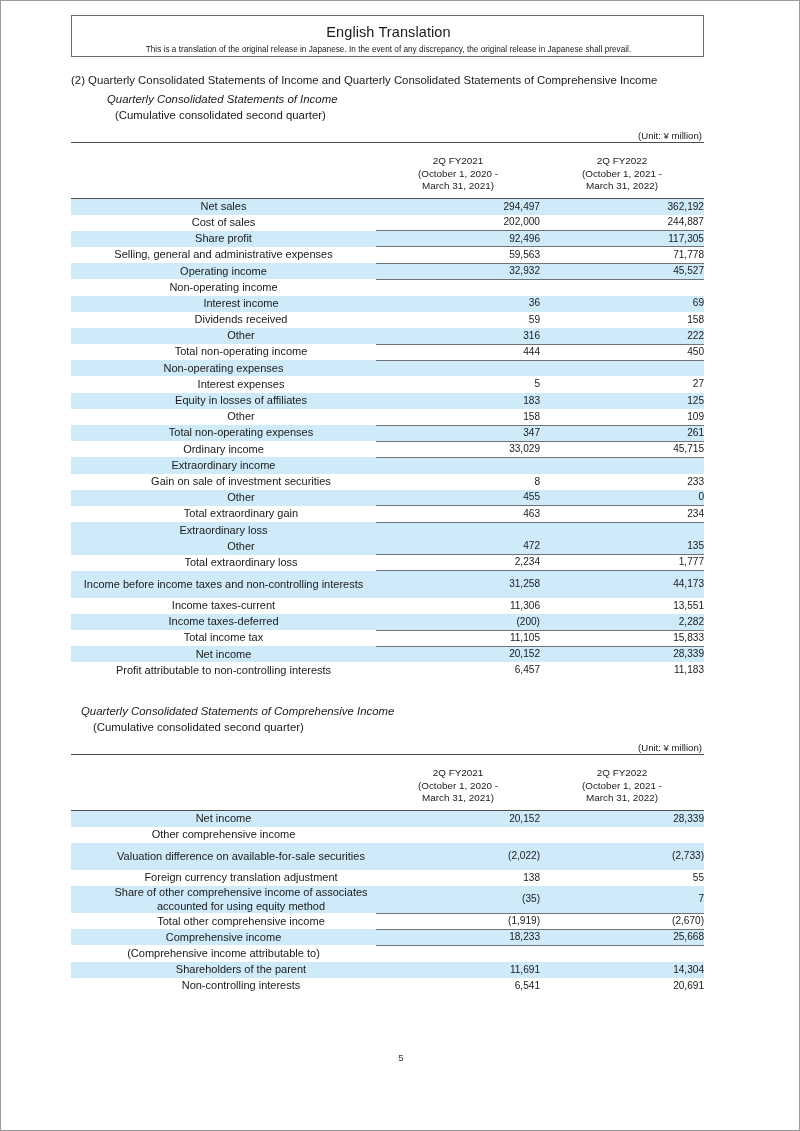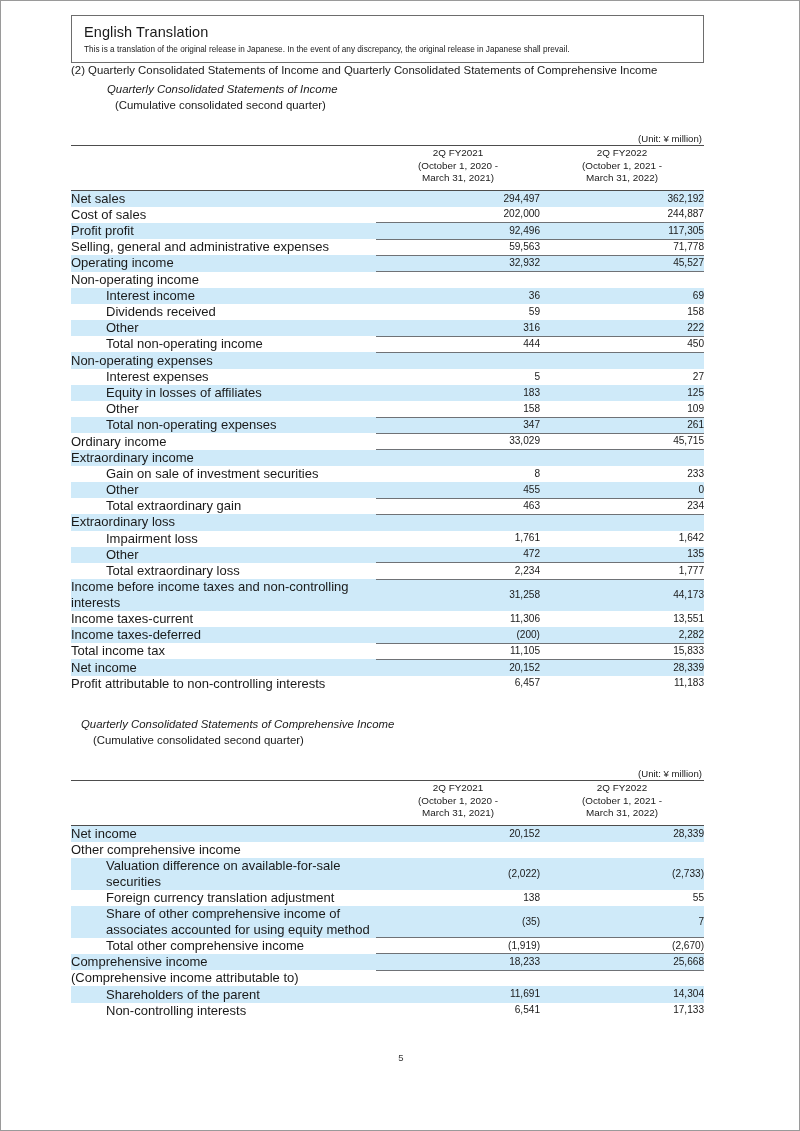--- a/index.html
+++ b/index.html
@@ -29,21 +29,23 @@
     position: absolute;
     left: 70px;
     top: 14px;
     width: 633px;
   }
 
   
   .notice-box {
     border: 1px solid #6d6d6d;
     box-sizing: border-box;
-    padding: 7px 10px 6px 12px;
+    padding: 7px 10px 0 12px;
+    margin-bottom: 16px;
+    text-align: center;
   }
   .notice-title {
     font-size: 14.5px;
     line-height: 1.25;
     margin-bottom: 4px;
     letter-spacing: 0.1px;
   }
   .notice-sub {
     font-size: 8.2px;
     line-height: 1.3;
@@ -65,40 +67,40 @@
     font-style: italic;
   }
   .sub-head2 {
     font-size: 11.4px;
     line-height: 1.42;
     margin-left: 44px;
   }
   .unit-line {
     font-size: 9.6px;
     text-align: right;
-    margin-top: 20px;
+    margin-top: 7px;
     margin-bottom: 1px;
     padding-right: 2px;
   }
 
   
   table.fin {
     border-collapse: collapse;
     width: 633px;
     table-layout: fixed;
     font-size: 10px;
   }
   table.fin col.c-label { width: 305px; }
   table.fin col.c-num   { width: 164px; }
 
   table.fin thead th {
     font-weight: normal;
     font-size: 9.9px;
     line-height: 1.28;
-    padding: 1px 8px 5px 8px;
+    padding: 12px 8px 5px 8px;
     text-align: center;
     vertical-align: top;
     border-top: 1.3px solid #4d4d4d;
     border-bottom: 1.3px solid #4d4d4d;
     box-sizing: border-box;
   }
   table.fin thead th.h-blank {
     border-top: 1.3px solid #4d4d4d;
     border-bottom: 1.3px solid #4d4d4d;
   }
@@ -111,24 +113,25 @@
   tbody tr.r {
     height: 16.2px;
   }
   tbody tr.r.tall {
     height: 27px;
   }
   tbody tr.shade td {
     background: #cfeaf9;
   }
   td.lbl {
-    font-size: 13px;
+    font-size: 11px;
     line-height: 1.22;
     padding: 1px 4px 1px 12px;
     white-space: normal;
+    text-align: center;
   }
   td.lbl.i1 { padding-left: 35px; }
   td.num {
     font-size: 10.1px;
     text-align: right;
     padding: 1px 14px 1px 4px;
     line-height: 1.22;
   }
   
   tr.rule-above td.num {
@@ -194,21 +197,21 @@
             <td class="lbl">Net sales</td>
             <td class="num">294,497</td>
             <td class="num">362,192</td>
           </tr>
           <tr class="r">
             <td class="lbl">Cost of sales</td>
             <td class="num">202,000</td>
             <td class="num">244,887</td>
           </tr>
           <tr class="r shade rule-above">
-            <td class="lbl">Profit profit</td>
+            <td class="lbl">Share profit</td>
             <td class="num">92,496</td>
             <td class="num">117,305</td>
           </tr>
           <tr class="r rule-above">
             <td class="lbl">Selling, general and administrative expenses</td>
             <td class="num">59,563</td>
             <td class="num">71,778</td>
           </tr>
           <tr class="r shade rule-above">
             <td class="lbl">Operating income</td>
@@ -287,25 +290,20 @@
           </tr>
           <tr class="r rule-above">
             <td class="lbl i1">Total extraordinary gain</td>
             <td class="num">463</td>
             <td class="num">234</td>
           </tr>
           <tr class="r shade rule-above">
             <td class="lbl">Extraordinary loss</td>
             <td class="num"></td>
             <td class="num"></td>
-          </tr>
-          <tr class="r">
-            <td class="lbl i1">Impairment loss</td>
-            <td class="num">1,761</td>
-            <td class="num">1,642</td>
           </tr>
           <tr class="r shade">
             <td class="lbl i1">Other</td>
             <td class="num">472</td>
             <td class="num">135</td>
           </tr>
           <tr class="r rule-above">
             <td class="lbl i1">Total extraordinary loss</td>
             <td class="num">2,234</td>
             <td class="num">1,777</td>
@@ -413,21 +411,21 @@
             <td class="num"></td>
           </tr>
           <tr class="r shade">
             <td class="lbl i1">Shareholders of the parent</td>
             <td class="num">11,691</td>
             <td class="num">14,304</td>
           </tr>
           <tr class="r">
             <td class="lbl i1">Non-controlling interests</td>
             <td class="num">6,541</td>
-            <td class="num">17,133</td>
+            <td class="num">20,691</td>
           </tr>
         </tbody>
     </table>
 
   </div>
 
   <div class="page-number">5</div>
 </div>
 
 </body></html>

